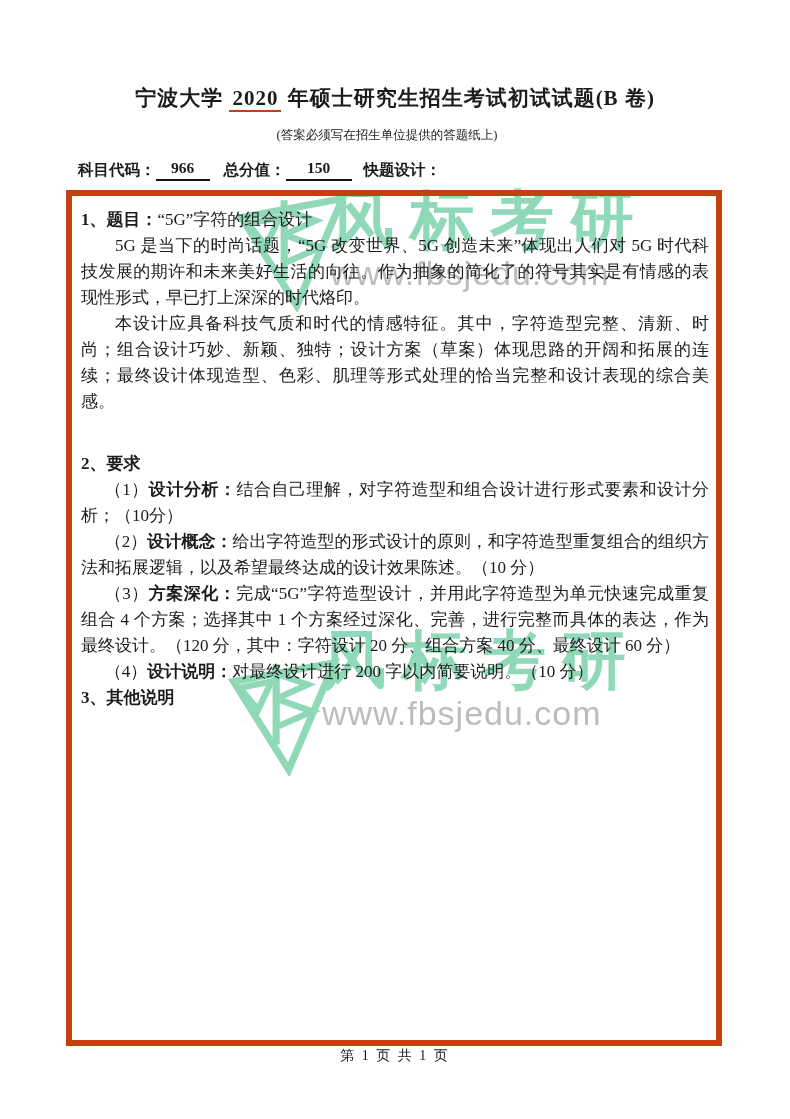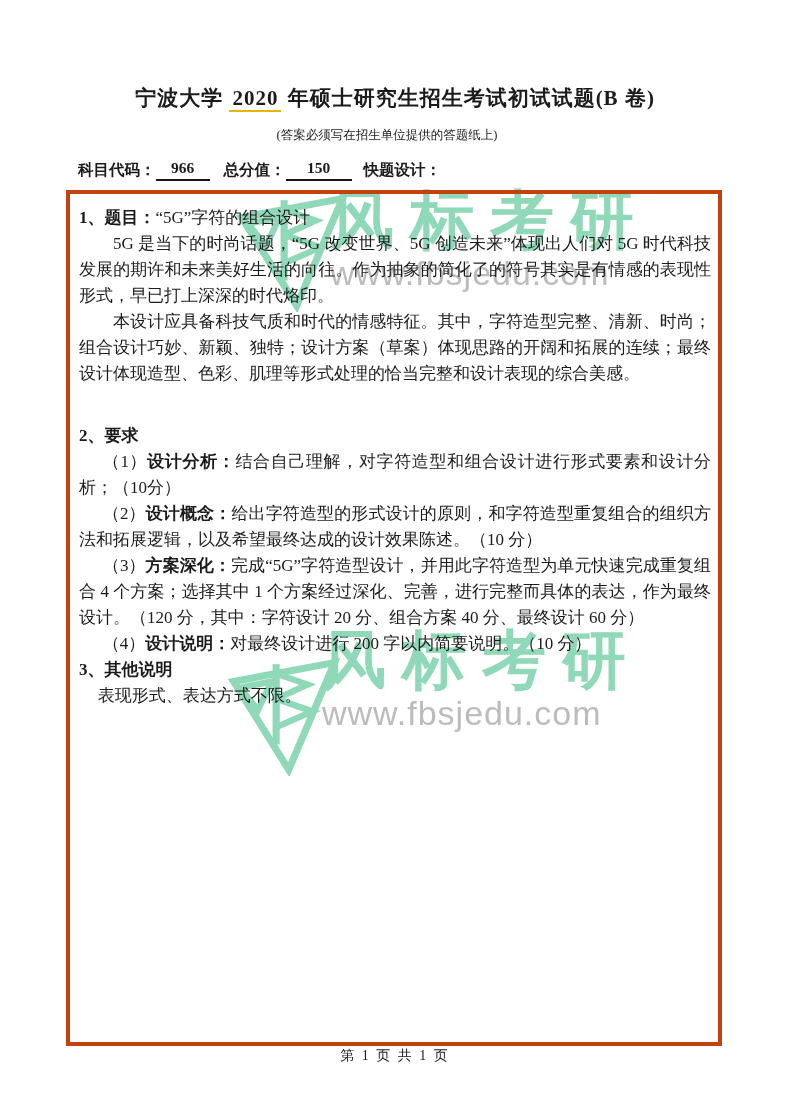--- a/index.html
+++ b/index.html
@@ -26,36 +26,36 @@
     letter-spacing:16px; white-space:nowrap;
   }
   .wm-url {
     font-family:"Liberation Sans","DejaVu Sans",sans-serif;
     font-size:34px; line-height:1.05; letter-spacing:1px; margin-top:3px;
   }
 
   
   .abs { position:absolute; z-index:1; }
   .title { left:0; right:0; top:84px; text-align:center; font-size:21px; font-weight:bold; letter-spacing:1px; margin:0; }
-  .title .u-year { border-bottom:2px solid #eab308; padding:0 3px; }
+  .title .u-year { border-bottom:2px solid #c2410c; padding:0 3px; }
   .subtitle { left:0; right:16px; top:127px; text-align:center; font-size:12.5px; }
   .meta-row {
     left:78px; right:78px; top:157px; display:flex; align-items:flex-end;
     font-weight:bold; font-size:15.5px; line-height:22px;
   }
   .meta-label { white-space:nowrap; }
   .meta-value { border-bottom:2px solid #161616; text-align:center; padding:0 8px; }
   .mv-code  { min-width:38px; margin-right:14px; }
   .mv-score { min-width:50px; margin-right:12px; }
   .mv-name  { flex:1; }
 
   
   .content-box {
     left:66px; top:190px; width:656px; height:856px; box-sizing:border-box;
-    border:4px solid #c2410c; padding:11px 7px 0 9px;
+    border:6px solid #c2410c; padding:11px 7px 0 9px;
     font-size:17px; line-height:26px; text-align:justify;
   }
   .content-box p { margin:0; }
   .indent-2 { text-indent:2em; }
   .indent-1 { text-indent:1.1em; }
   .item { text-indent:1.4em; }
   .sec2-head { margin-top:36px !important; }
   b { font-weight:bold; }
 
   
@@ -112,18 +112,17 @@
     <p class="indent-2">本设计应具备科技气质和时代的情感特征。其中，字符造型完整、清新、时尚；组合设计巧妙、新颖、独特；设计方案（草案）体现思路的开阔和拓展的连续；最终设计体现造型、色彩、肌理等形式处理的恰当完整和设计表现的综合美感。</p>
 
     <p class="sec2-head"><b>2、要求</b></p>
 
     <p class="item"><span>（1）</span><b>设计分析：</b><span>结合自己理解，对字符造型和组合设计进行形式要素和设计分析；（10分）</span></p>
     <p class="item"><span>（2）</span><b>设计概念：</b><span>给出字符造型的形式设计的原则，和字符造型重复组合的组织方法和拓展逻辑，以及希望最终达成的设计效果陈述。（10 分）</span></p>
     <p class="item"><span>（3）</span><b>方案深化：</b><span>完成“5G”字符造型设计，并用此字符造型为单元快速完成重复组合 4 个方案；选择其中 1 个方案经过深化、完善，进行完整而具体的表达，作为最终设计。（120 分，其中：字符设计 20 分、组合方案 40 分、最终设计 60 分）</span></p>
     <p class="item"><span>（4）</span><b>设计说明：</b><span>对最终设计进行 200 字以内简要说明。（10 分）</span></p>
 
     <p><b>3、其他说明</b></p>
-    <p class="indent-1">表现形式、表达方式不限。</p>
   </div>
 
   <div class="abs footer">第 1 页 共 1 页</div>
 
 </div>
 
 </body></html>

